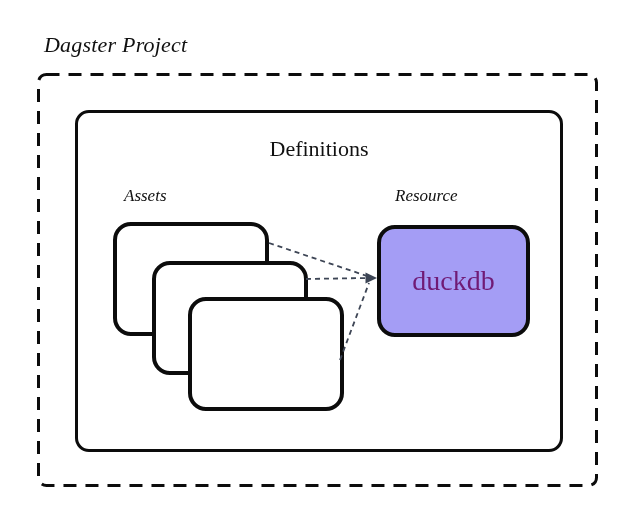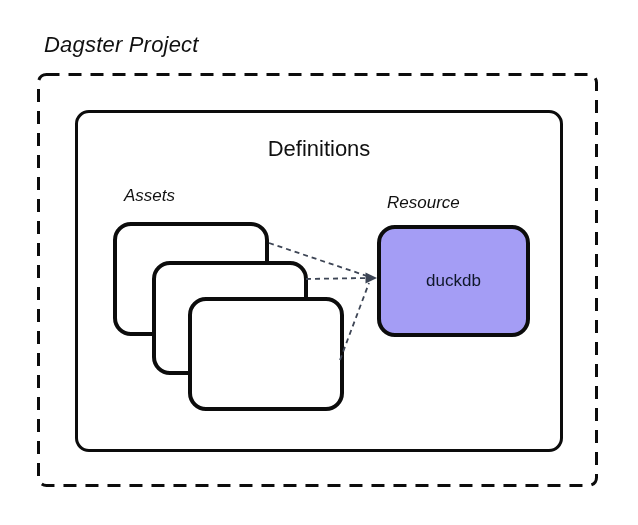--- a/index.html
+++ b/index.html
@@ -8,20 +8,21 @@
     background: #ffffff;
     font-family: "Liberation Sans", "DejaVu Sans", sans-serif;
   }
   .diagram {
     position: relative;
     width: 638px;
     height: 516px;
     background: #ffffff;
     overflow: hidden;
     color: #111111;
+    font-family: Liberation Serif, serif;
   }
   .project-title {
     position: absolute;
     left: 44px;
     top: 32px;
     font-size: 22px;
     font-style: italic;
     font-weight: 400;
     letter-spacing: 0.2px;
     white-space: nowrap;
@@ -48,21 +49,21 @@
     font-weight: 400;
   }
   .section-label {
     position: absolute;
     font-size: 17px;
     font-style: italic;
     font-weight: 400;
     white-space: nowrap;
   }
   .assets-label { left: 46px; top: 73px; }
-  .resource-label { left: 309px; top: 73px; margin-top: 7px; }
+  .resource-label { left: 317px; top: 73px; }
   .asset-card {
     position: absolute;
     width: 156px;
     height: 114px;
     box-sizing: border-box;
     border: 4px solid #0c0c0c;
     border-radius: 18px;
     background: #ffffff;
   }
   .asset-card-1 { left: 35px;  top: 109px; z-index: 1; }
@@ -77,23 +78,23 @@
     box-sizing: border-box;
     border: 4px solid #0c0c0c;
     border-radius: 18px;
     background: #a49df5;
     display: flex;
     align-items: center;
     justify-content: center;
     z-index: 2;
   }
   .resource-box-label {
-    font-size: 17px;
+    font-size: 28px;
     font-weight: 400;
-    color: #0f172a;
+    color: #701a75;
   }
   .overlay {
     position: absolute;
     left: 0;
     top: 0;
     width: 638px;
     height: 525px;
     pointer-events: none;
     z-index: 5;
   }

